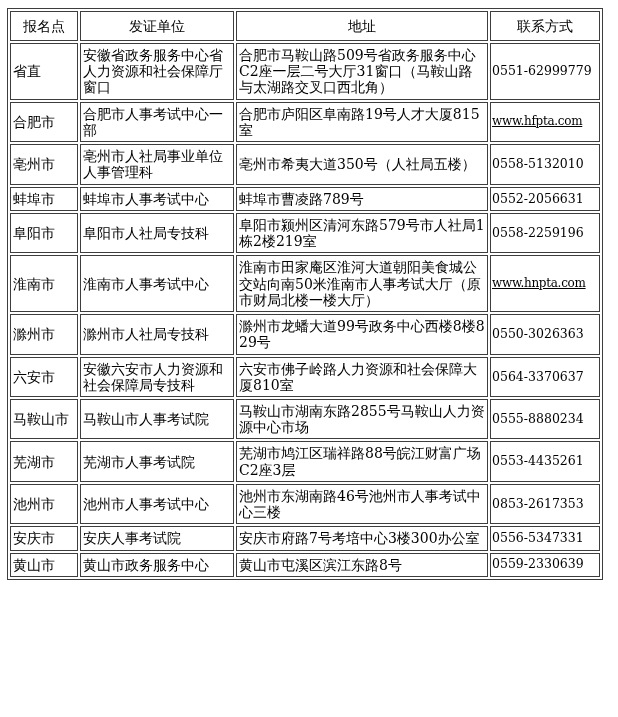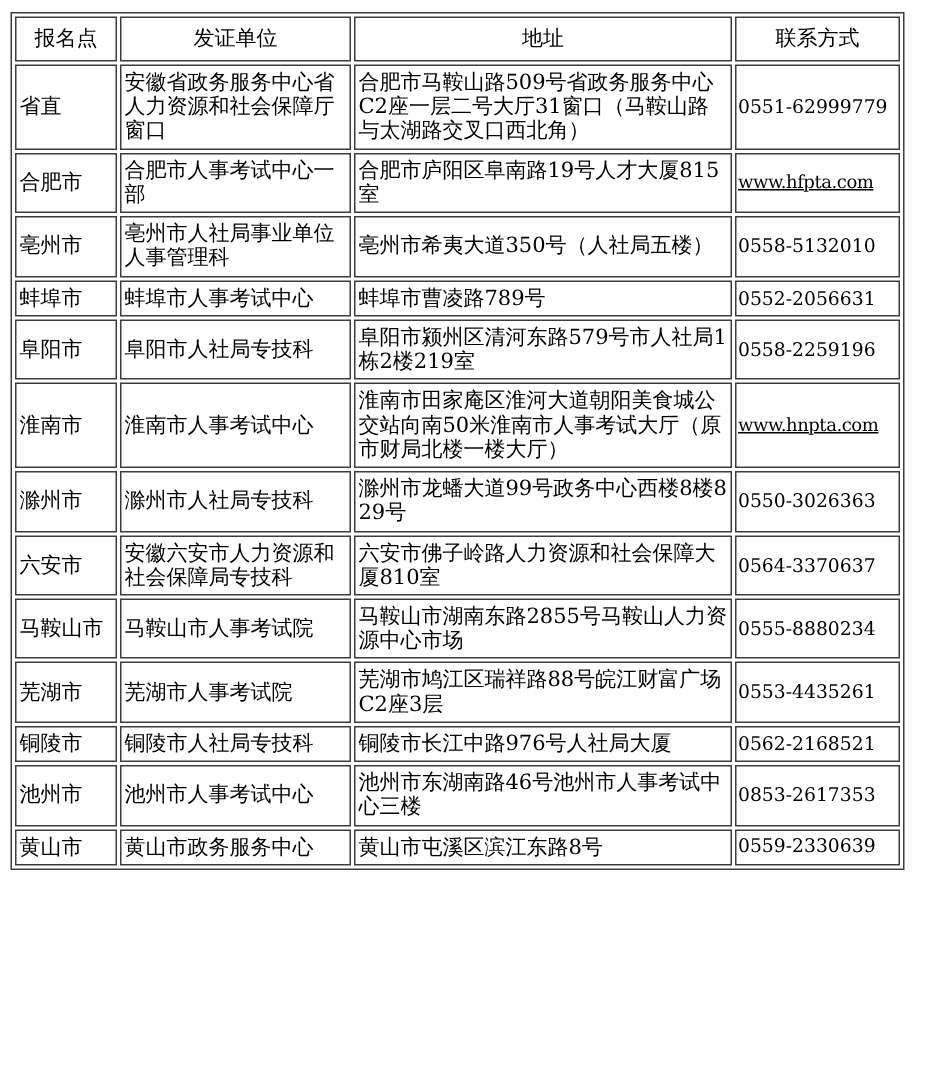--- a/index.html
+++ b/index.html
@@ -131,30 +131,30 @@
           <td class="address">马鞍山市湖南东路2855号马鞍山人力资源中心市场</td>
           <td class="contact">0555-8880234</td>
         </tr>
         <tr>
           <td class="site">芜湖市</td>
           <td class="issuer">芜湖市人事考试院</td>
           <td class="address">芜湖市鸠江区瑞祥路88号皖江财富广场C2座3层</td>
           <td class="contact">0553-4435261</td>
         </tr>
         <tr>
-          <td class="site">铜陵市</td>
-          <td class="issuer">铜陵市人社局专技科</td>
-          <td class="address">铜陵市长江中路976号人社局大厦</td>
-          <td class="contact">0562-2168521</td>
-        </tr>
-        <tr>
           <td class="site">池州市</td>
           <td class="issuer">池州市人事考试中心</td>
           <td class="address">池州市东湖南路46号池州市人事考试中心三楼</td>
           <td class="contact">0853-2617353</td>
+        </tr>
+        <tr>
+          <td class="site">安庆市</td>
+          <td class="issuer">安庆人事考试院</td>
+          <td class="address">安庆市府路7号考培中心3楼300办公室</td>
+          <td class="contact">0556-5347331</td>
         </tr>
         <tr>
           <td class="site">黄山市</td>
           <td class="issuer">黄山市政务服务中心</td>
           <td class="address">黄山市屯溪区滨江东路8号</td>
           <td class="contact">0559-2330639</td>
         </tr>
       </tbody>
   </table>
 </div>

